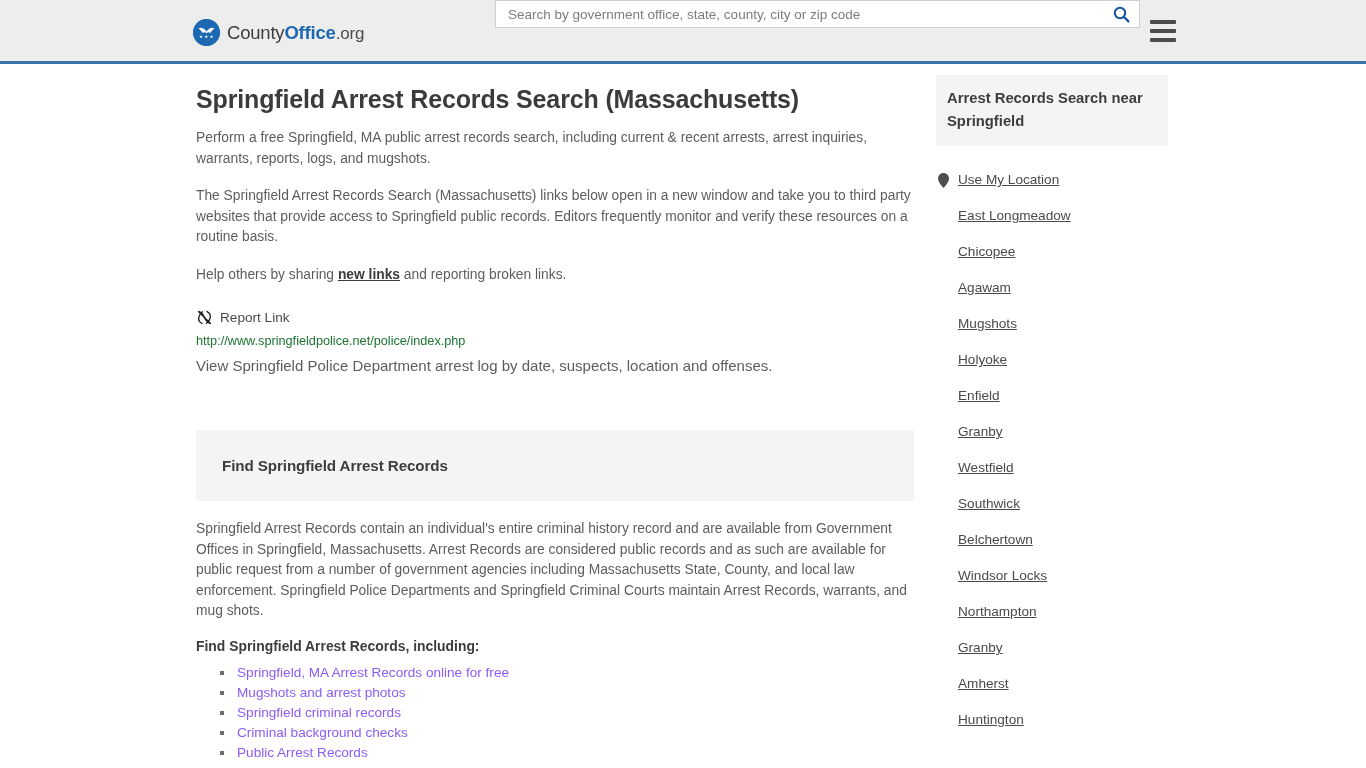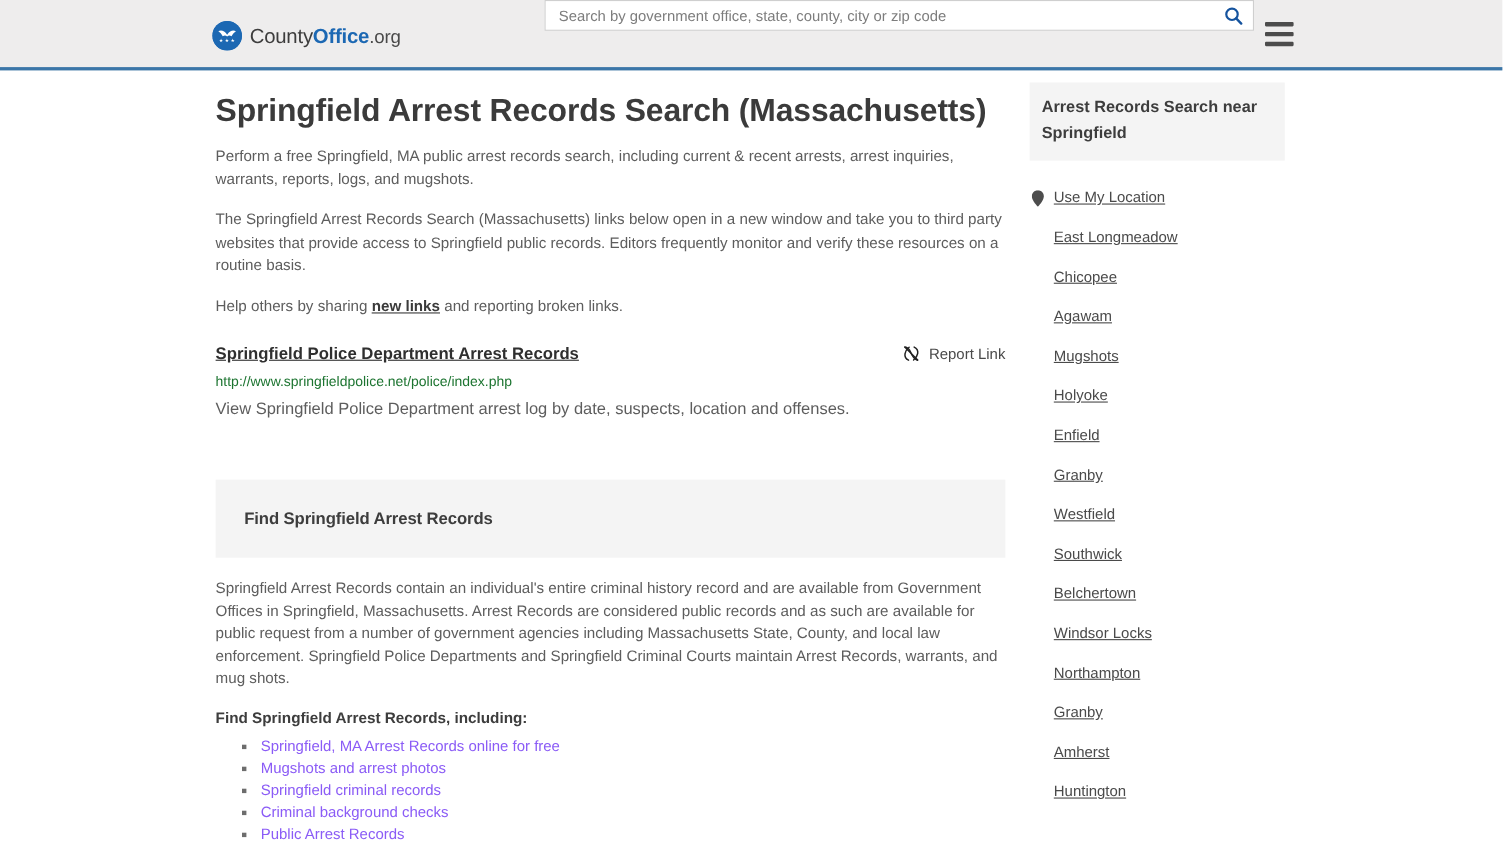--- a/index.html
+++ b/index.html
@@ -104,21 +104,21 @@
     left: 8px; top: 21px;
     width: 718px;
   }
   .side-col {
     position: absolute;
     left: 748px; top: 11px;
     width: 232px;
   }
 
   h1.page-title {
-    font-size: 29px;
+    font-size: 25px;
     font-weight: bold;
     color: #3b3b3b;
     margin: 0 0 14px 0;
     letter-spacing: -0.15px;
   }
 
   .breadcrumb {
     background: #f4f4f4;
     padding: 8px 10px;
     font-size: 13.3px;
@@ -302,21 +302,20 @@
 
       <h1 class="page-title">Springfield Arrest Records Search (Massachusetts)</h1>
 
 
       <p class="body-text">Perform a free Springfield, MA public arrest records search, including current &amp; recent arrests, arrest inquiries, warrants, reports, logs, and mugshots.</p>
       <p class="body-text">The Springfield Arrest Records Search (Massachusetts) links below open in a new window and take you to third party websites that provide access to Springfield public records. Editors frequently monitor and verify these resources on a routine basis.</p>
       <p class="body-text"><span>Help others by sharing </span><a class="inline-link" href="#">new links</a><span> and reporting broken links.</span></p>
 
       <div class="result">
         <div class="result-head">
-          <a class="result-title" href="#">Springfield Police Department Arrest Records</a>
           <a class="report-link" href="#">
             <svg width="17" height="17" viewBox="0 0 20 20" aria-hidden="true">
               <path d="M3 3 C6 3.5 8 5.5 9 8 C10 10.5 12 15.5 16.5 17" fill="none" stroke="#222" stroke-width="1.6" stroke-linecap="round" transform="rotate(0 10 10)"></path>
               <path d="M7.6 3.2 C5.2 5.2 3.6 7.4 3.2 10.2 C2.8 13.2 4.4 15.8 7 17" fill="none" stroke="#222" stroke-width="1.6" stroke-linecap="round"></path>
               <path d="M12.4 16.8 C14.8 14.8 16.4 12.6 16.8 9.8 C17.2 6.8 15.6 4.2 13 3" fill="none" stroke="#222" stroke-width="1.6" stroke-linecap="round"></path>
               <line x1="3.2" y1="3.2" x2="16.8" y2="16.8" stroke="#222" stroke-width="1.6" stroke-linecap="round"></line>
             </svg>
             <span>Report Link</span>
           </a>
         </div>

